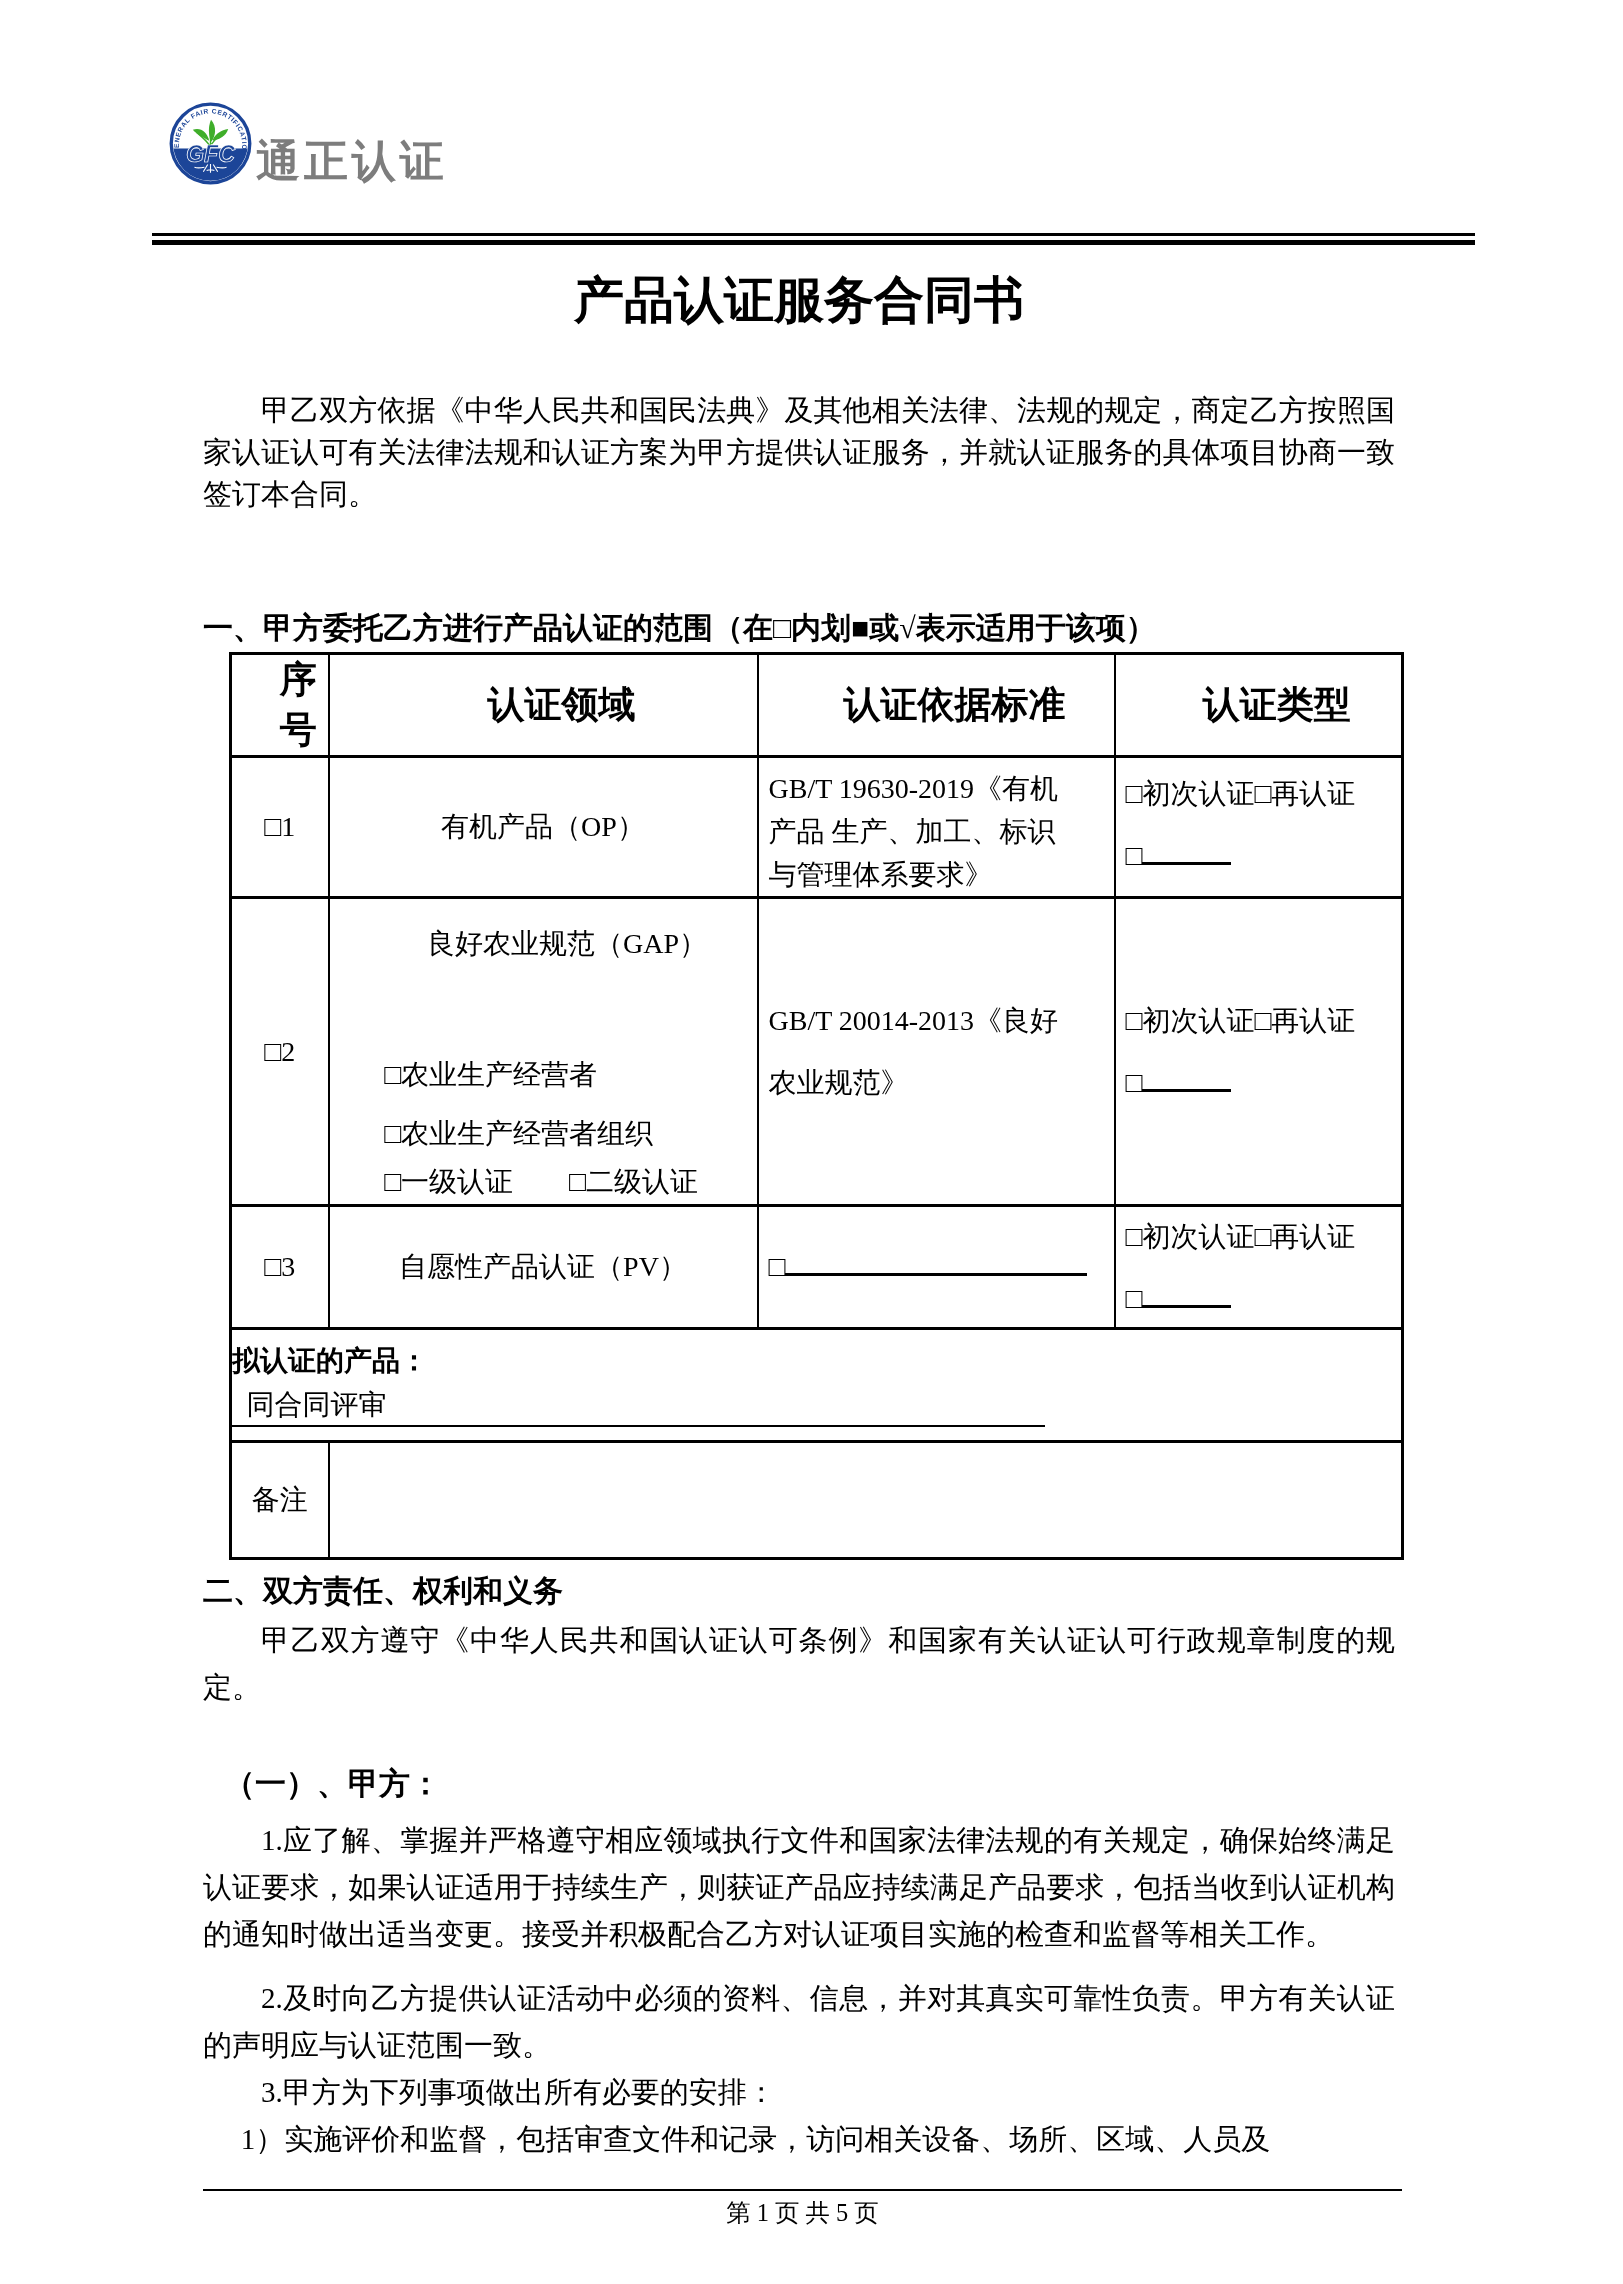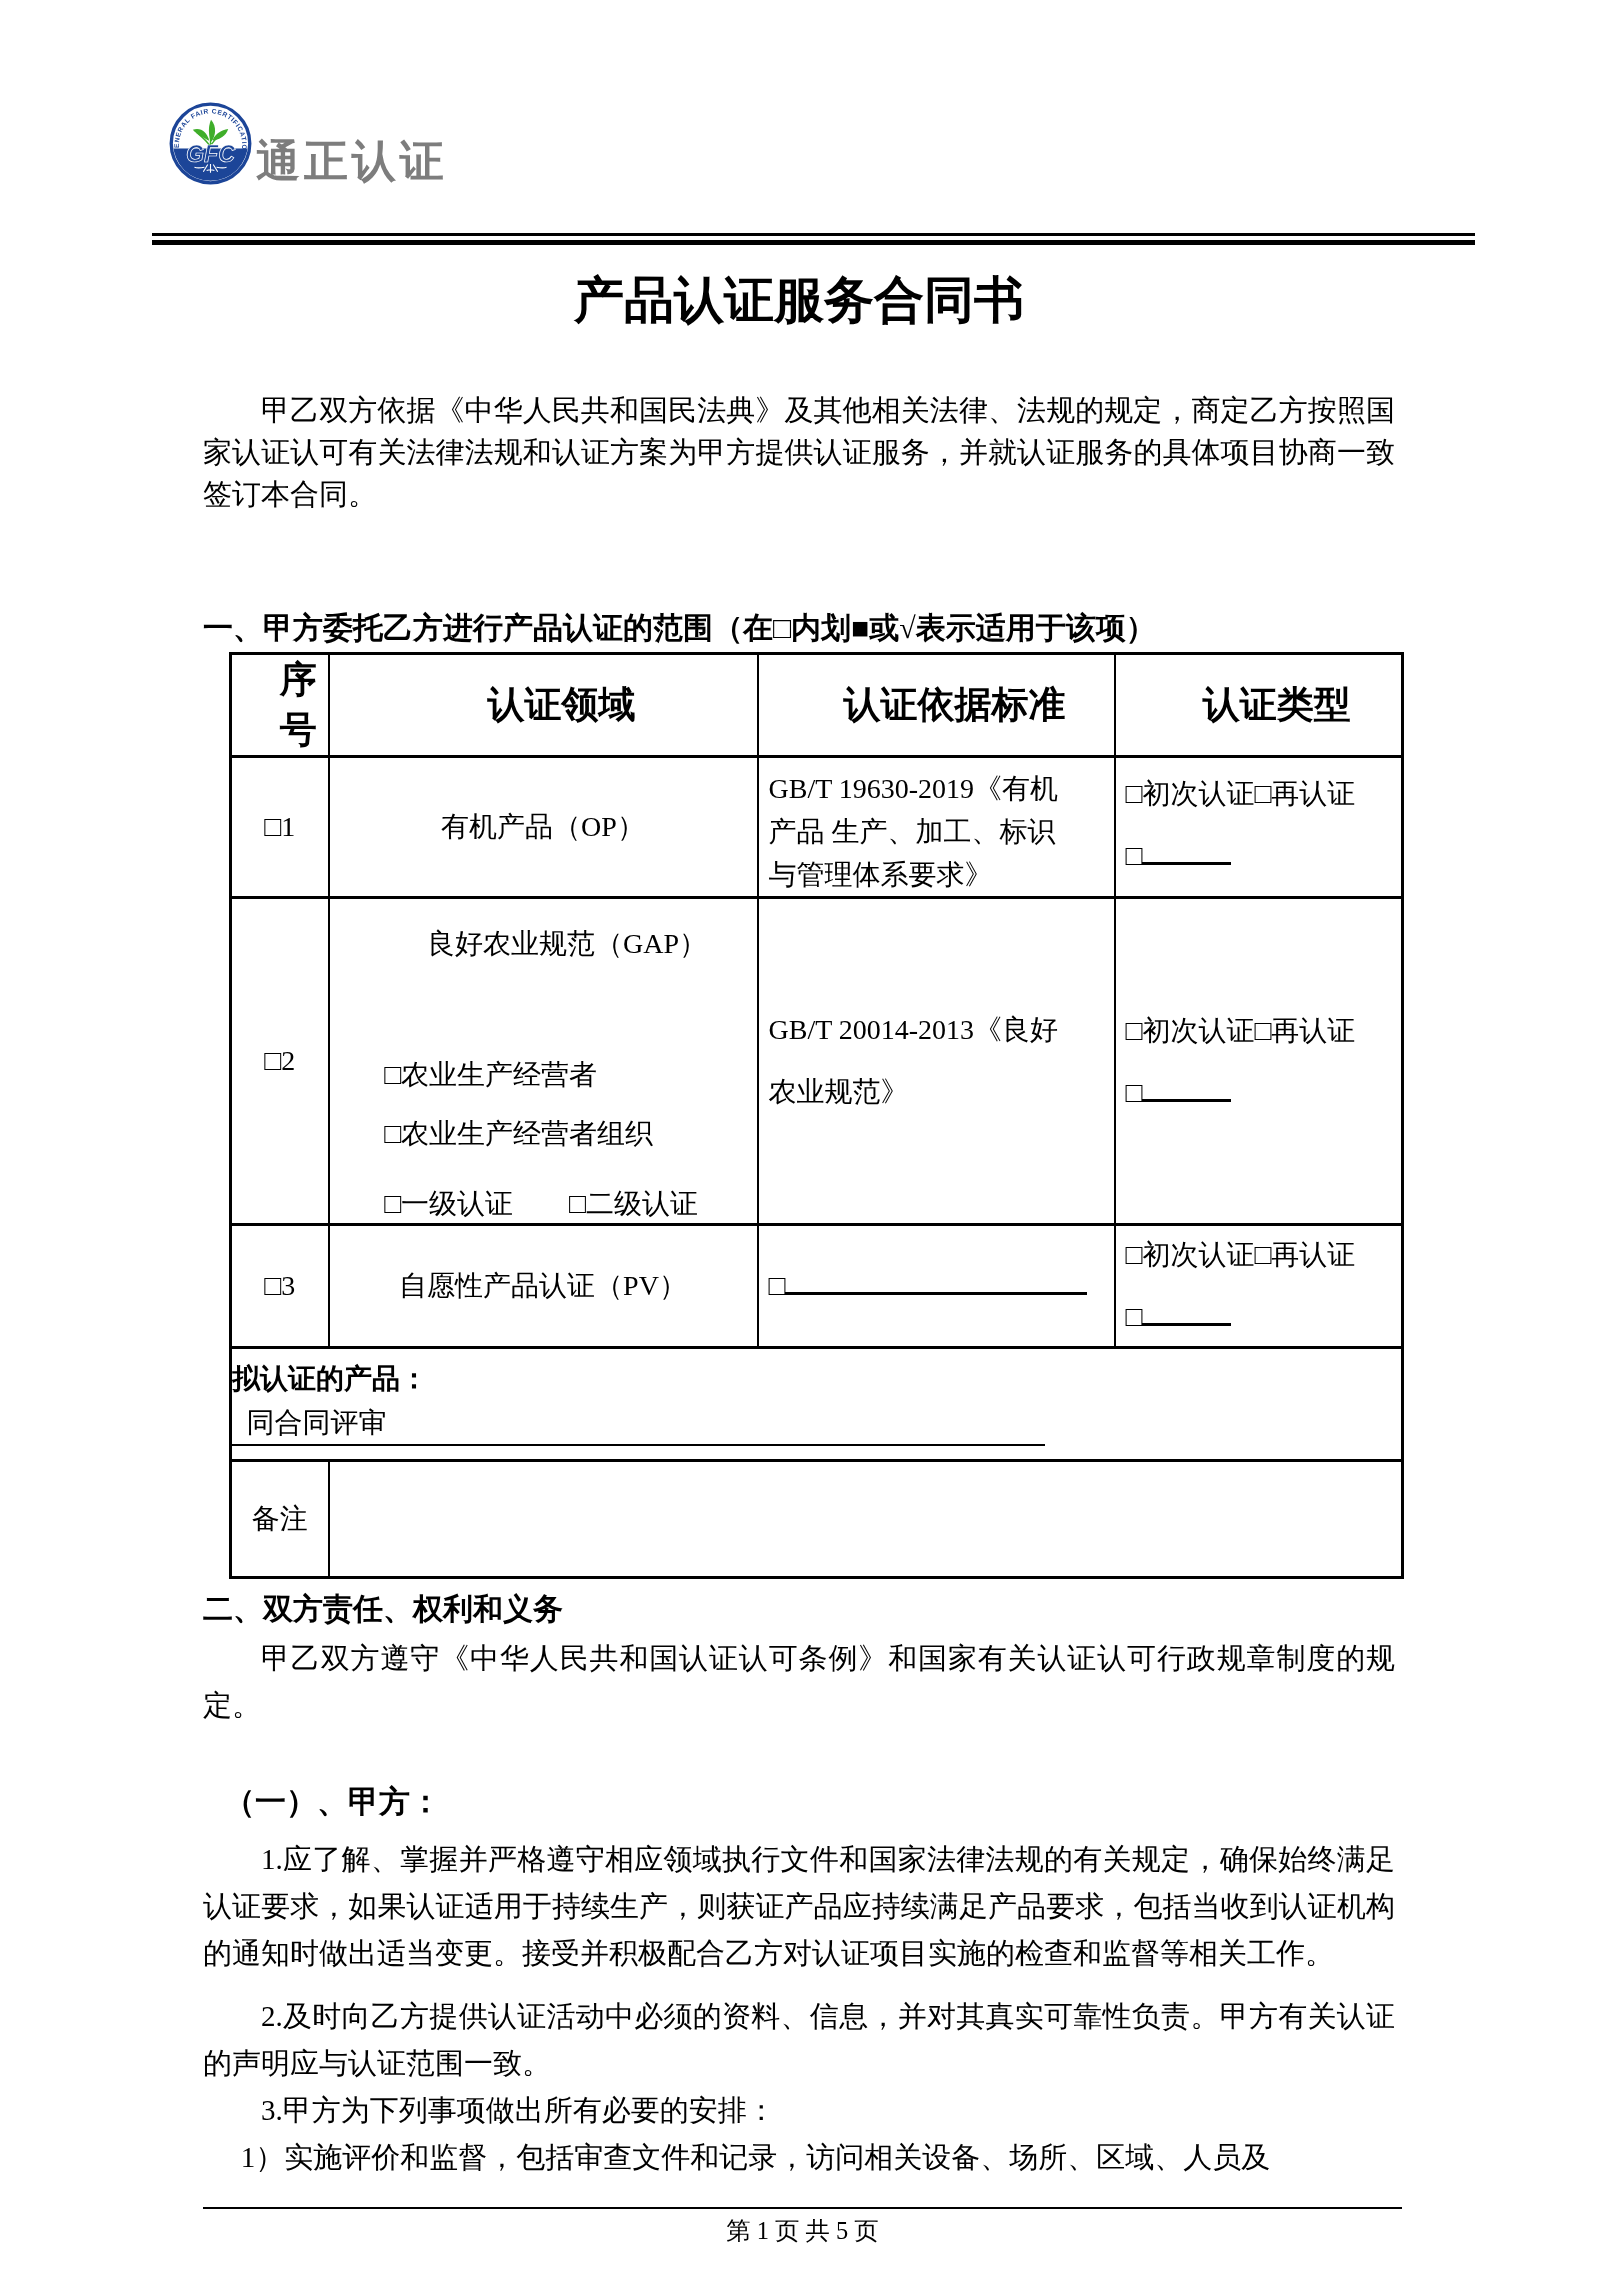--- a/index.html
+++ b/index.html
@@ -60,21 +60,21 @@
   .c-center{text-align:center;}
   .r1 .c-std{vertical-align:top;text-align:left;padding:9px 4.4px 0 10px;line-height:43px;}
   .r1 .c-type{vertical-align:top;text-align:left;padding:19px 0 0 10px;line-height:33px;}
   .type-l2{margin-top:29px;}
   .blank{display:inline-block;border-bottom:3.3px solid #000;height:5.5px;}
   .w160{width:89px;}
   .w545{width:302px;}
   .r2 .c-gap{vertical-align:top;text-align:left;padding-left:48px;}
   .gap-title{margin-top:25.5px;text-align:center;}
   .gap-opts{margin-top:82px;padding-left:6.7px;line-height:59px;}
-  .gap-levels{margin-top:22px;padding-left:6.7px;}
+  .gap-levels{padding-left:6.7px;}
   .r2 .c-std{text-align:left;padding-left:10px;line-height:62px;}
   .r2 .c-type{text-align:left;padding-left:10px;line-height:33px;}
   .r3 .c-std{text-align:left;padding-left:10px;}
   .r3 .c-type{text-align:left;padding-left:10px;line-height:33px;}
   .r4 td{vertical-align:top;text-align:left;padding:15.5px 0 0 10px;line-height:33px;}
   .r4 .label{font-weight:bold;}
   .fill-line{
     display:inline-block;width:799px;margin-top:12.2px;padding:0 0 4.4px 14.4px;
     border-bottom:2.8px solid #000;line-height:32px;
   }

